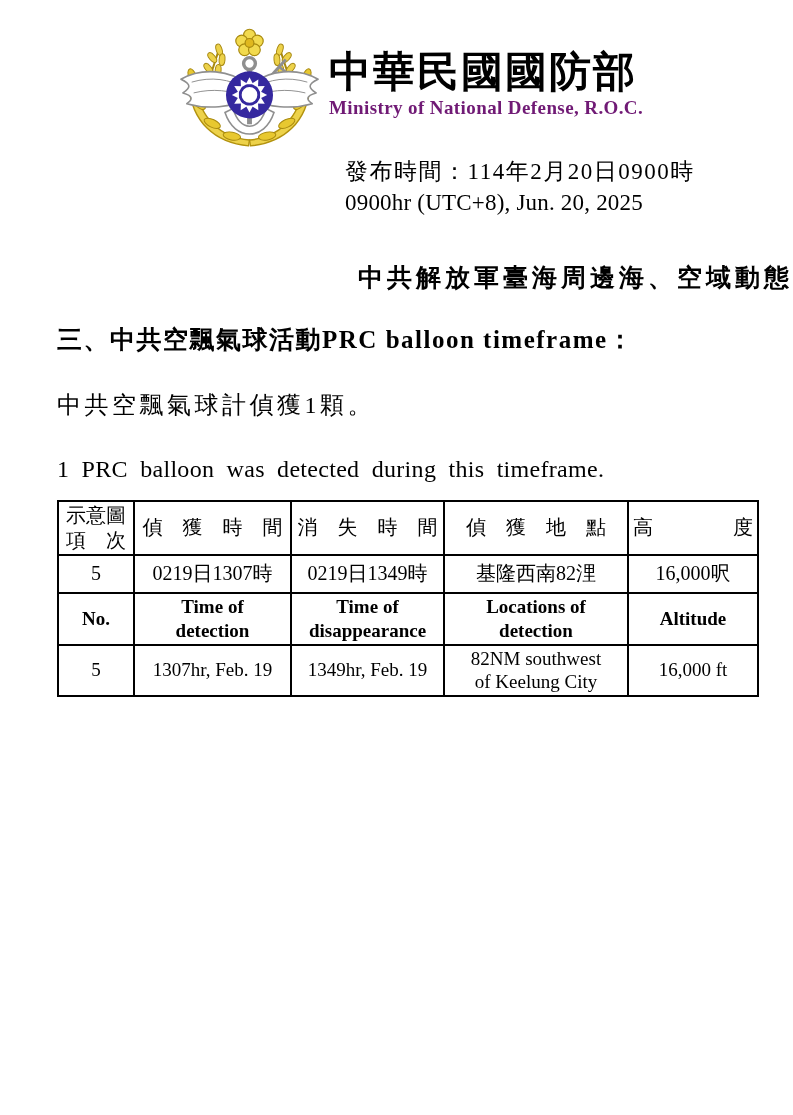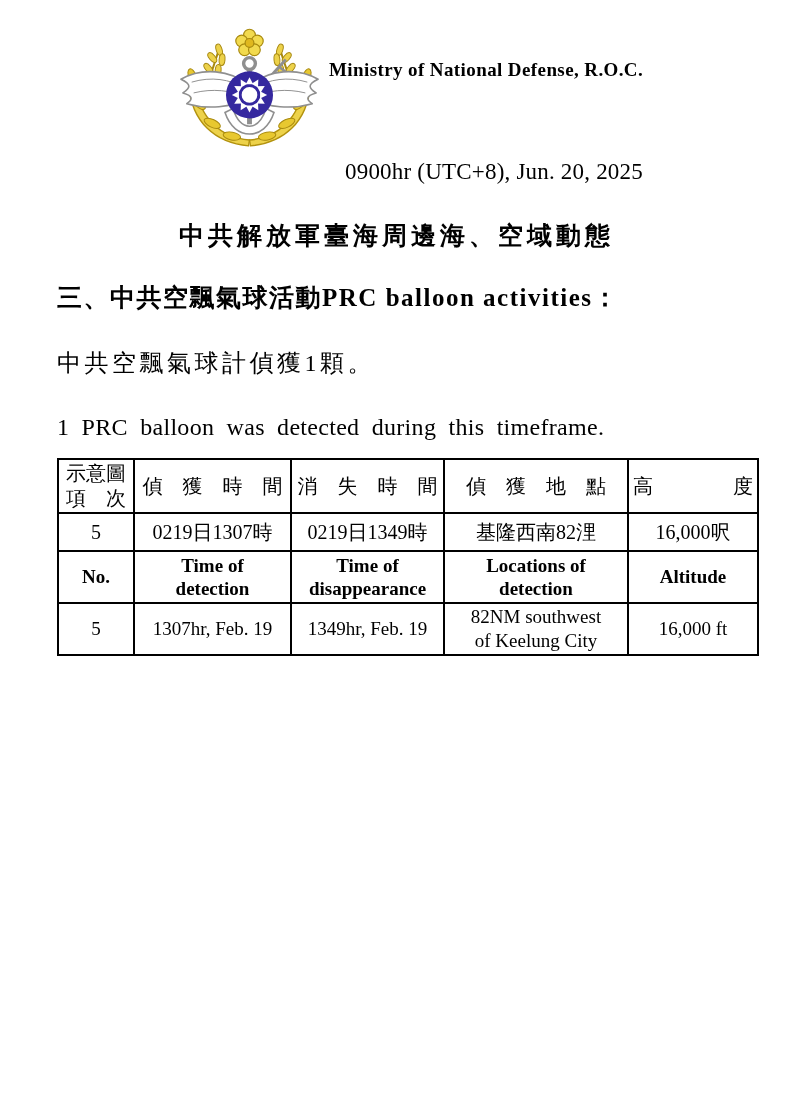--- a/index.html
+++ b/index.html
@@ -5,27 +5,27 @@
   html,body{margin:0;padding:0;}
   body{
     width:793px;height:1115px;background:#ffffff;color:#000;
     font-family:"Liberation Serif","DejaVu Serif",serif;
     overflow:hidden;position:relative;
   }
   .header-row{display:flex;align-items:flex-start;margin:28px 0 0 176px;}
   .emblem-wrap{width:147px;height:122px;flex:0 0 auto;}
   .org-titles{margin-left:6px;padding-top:20px;}
   .org-zh{font-size:42px;font-weight:bold;letter-spacing:2px;line-height:1.15;white-space:nowrap;}
-  .org-en{font-size:19px;font-weight:bold;color:#000000;letter-spacing:0.4px;margin-top:11px;white-space:nowrap;}
+  .org-en{font-size:19px;font-weight:bold;color:#701a75;letter-spacing:0.4px;margin-top:1px;white-space:nowrap;}
 
   .release{margin:6px 0 0 345px;font-size:23px;line-height:1.36;}
   .release-zh{letter-spacing:1.5px;}
   .release-en{letter-spacing:0.2px;}
 
-  .doc-title{text-align:center;margin-top:32px;}
+  .doc-title{text-align:right;margin-top:42px;}
   .doc-title-zh{font-size:25px;font-weight:bold;letter-spacing:4px;}
   .doc-title-en{font-size:26px;font-weight:bold;letter-spacing:-0.5px;word-spacing:0.5px;margin-top:3px;}
 
   .section-heading{margin:29px 0 0 57px;font-size:25px;font-weight:bold;letter-spacing:1.5px;}
   .para-zh{margin:33px 0 0 57px;font-size:24px;letter-spacing:3.5px;}
   .para-en{margin:35px 0 0 57px;font-size:24px;letter-spacing:0.3px;word-spacing:6px;font-family:Liberation Serif, serif;}
 
   table.balloon{border-collapse:collapse;margin:17px 0 0 57px;width:700px;table-layout:fixed;}
   table.balloon td{
     border:2px solid #000;text-align:center;vertical-align:middle;
@@ -119,33 +119,35 @@
         <polygon points="0,-18 3.8,-10.8 -3.8,-10.8" transform="rotate(180)"></polygon>
         <polygon points="0,-18 3.8,-10.8 -3.8,-10.8" transform="rotate(210)"></polygon>
         <polygon points="0,-18 3.8,-10.8 -3.8,-10.8" transform="rotate(240)"></polygon>
         <polygon points="0,-18 3.8,-10.8 -3.8,-10.8" transform="rotate(270)"></polygon>
         <polygon points="0,-18 3.8,-10.8 -3.8,-10.8" transform="rotate(300)"></polygon>
         <polygon points="0,-18 3.8,-10.8 -3.8,-10.8" transform="rotate(330)"></polygon>
       </g>
     </svg>
   </div>
   <div class="org-titles">
+    <div class="org-zh">中華民國國防部</div>
     <div class="org-en">Ministry of National Defense, R.O.C.</div>
   </div>
 </div>
 
 <div class="release">
+  <div class="release-zh">發布時間：114年2月20日0900時</div>
   <div class="release-en">0900hr (UTC+8), Jun. 20, 2025</div>
 </div>
 
 <div class="doc-title">
   <div class="doc-title-zh">中共解放軍臺海周邊海、空域動態</div>
 </div>
 
-<div class="section-heading">三、中共空飄氣球活動PRC balloon activities：</div>
+<div class="section-heading">三、中共空飄氣球活動PRC balloon timeframe：</div>
 
 <div class="para-zh">中共空飄氣球計偵獲1顆。</div>
 <div class="para-en">1 PRC balloon was detected during this timeframe.</div>
 
 <table class="balloon">
   <colgroup>
     <col class="c1">
       <col class="c2">
       <col class="c3">
       <col class="c4">

